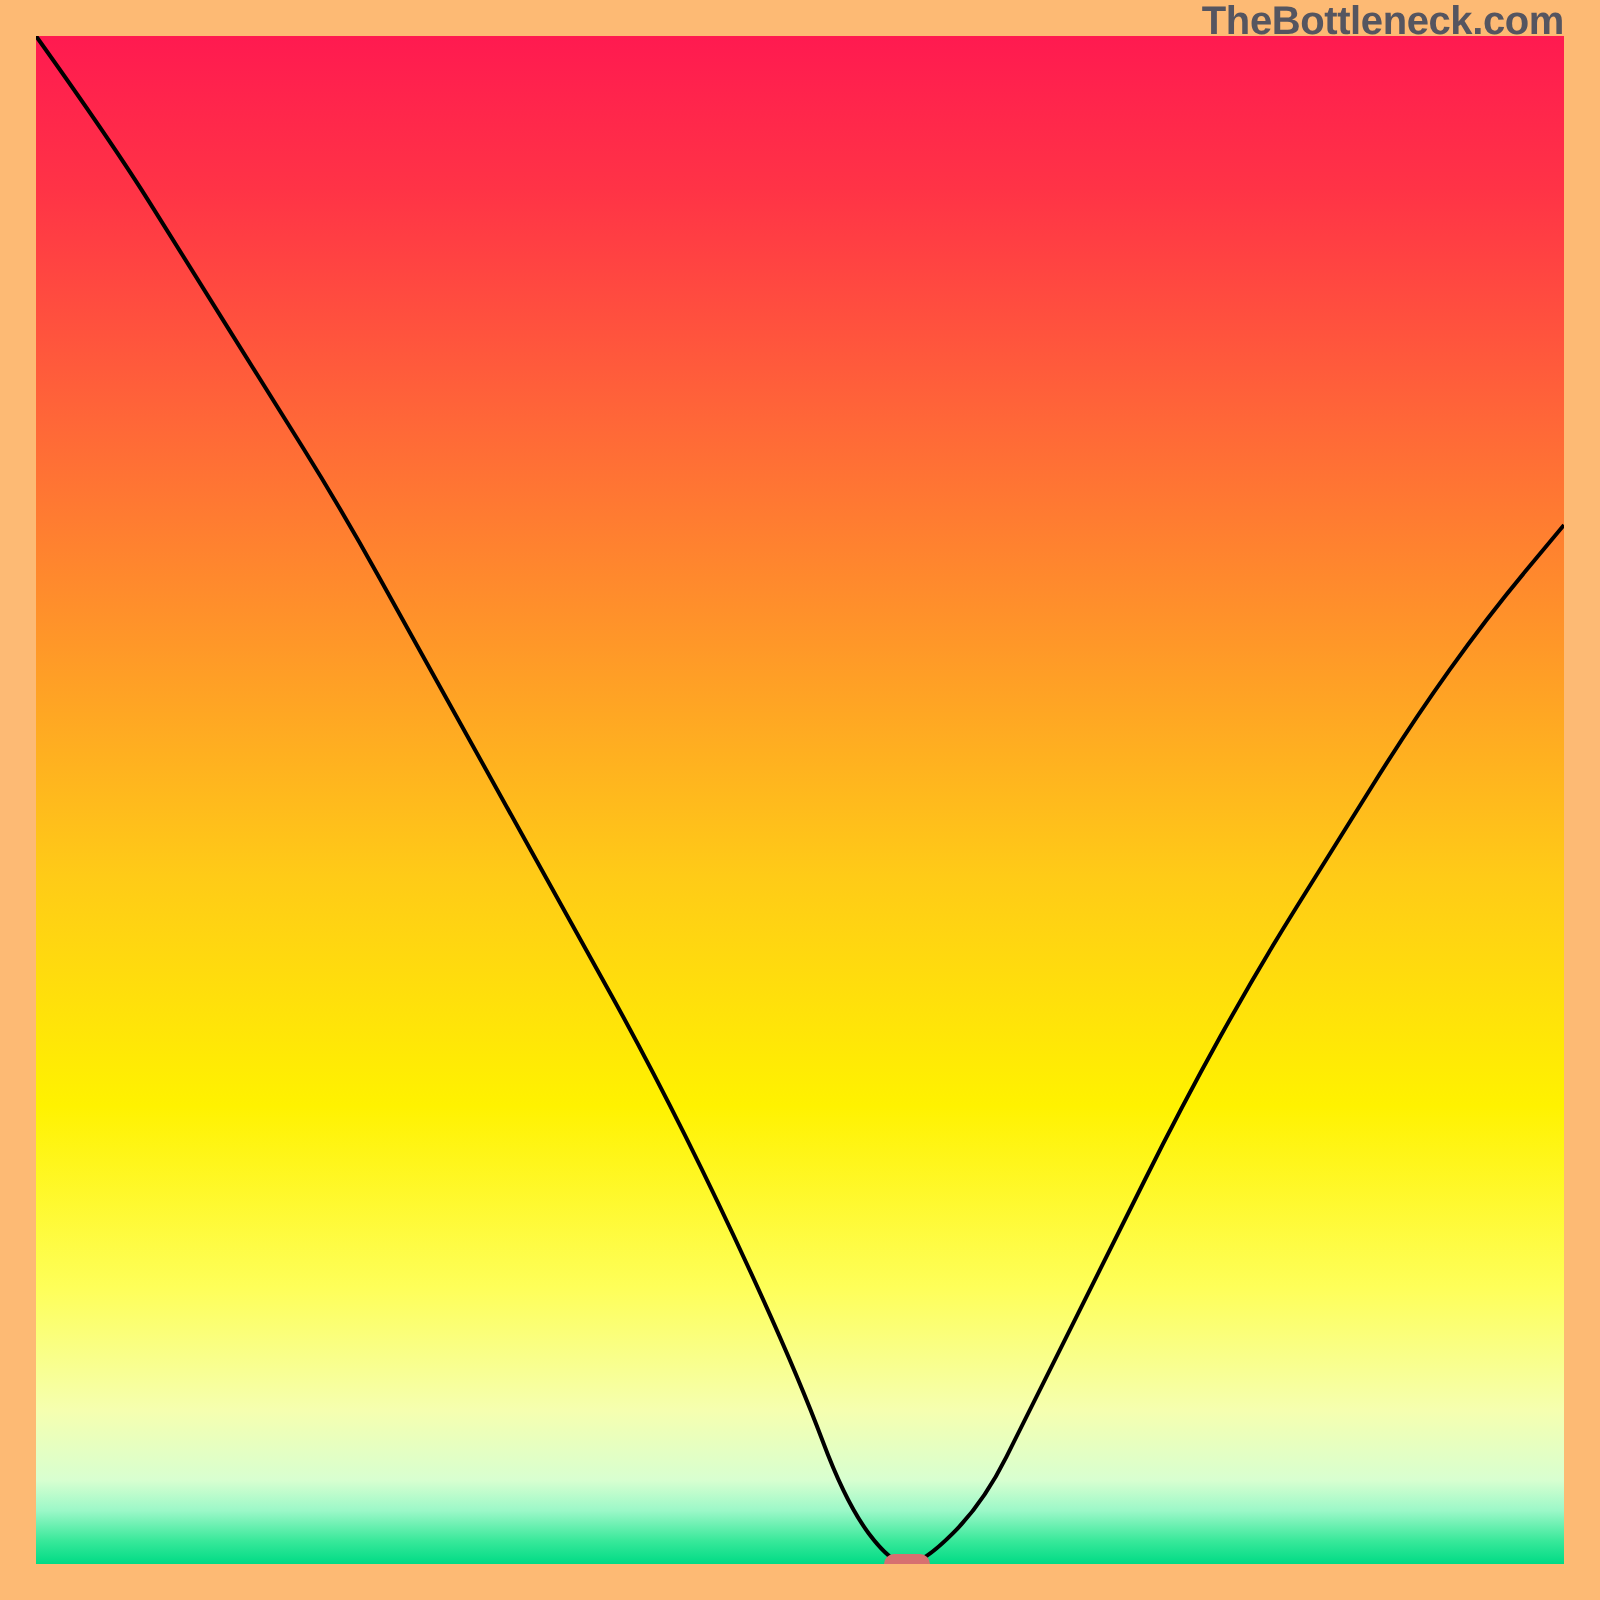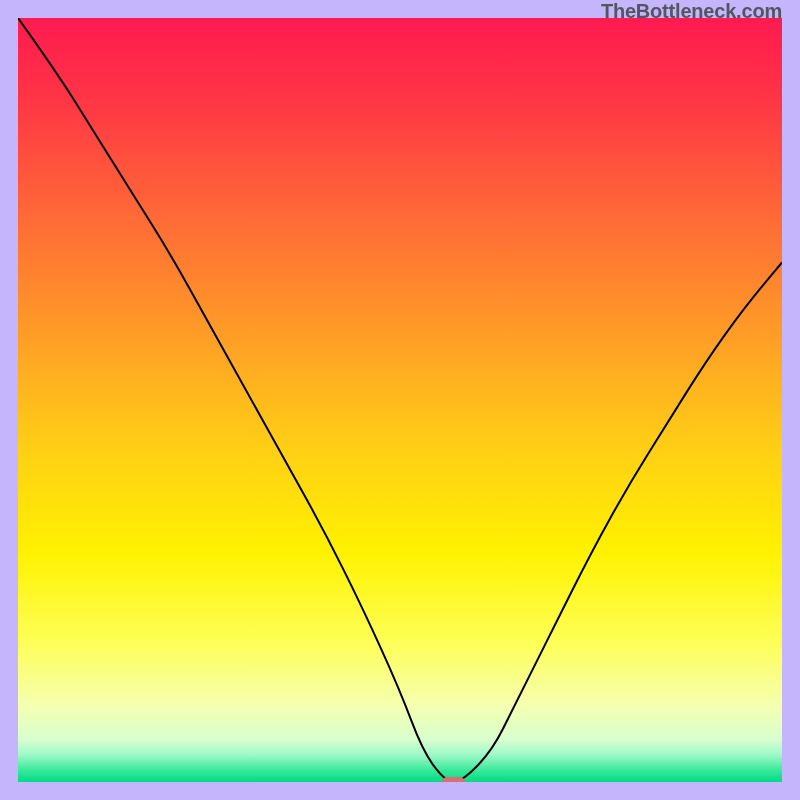--- a/index.html
+++ b/index.html
@@ -9,21 +9,21 @@
     height: 800px;
     background: #000;
     overflow: hidden;
   }
   .frame {
     position: absolute;
     left: 0;
     top: 0;
     width: 800px;
     height: 800px;
-    background: #c4b5fd;
+    background: #fdba74;
   }
   .plot {
     position: absolute;
     left: 18px;
     top: 18px;
     width: 764px;
     height: 764px;
     overflow: hidden;
   }
   .gradient {

